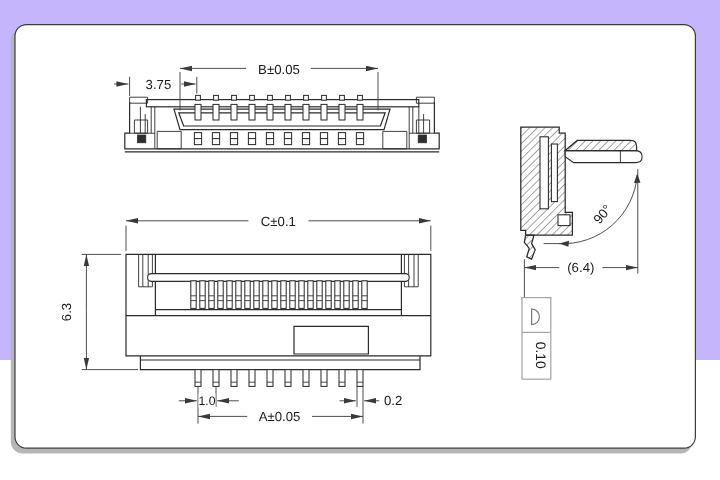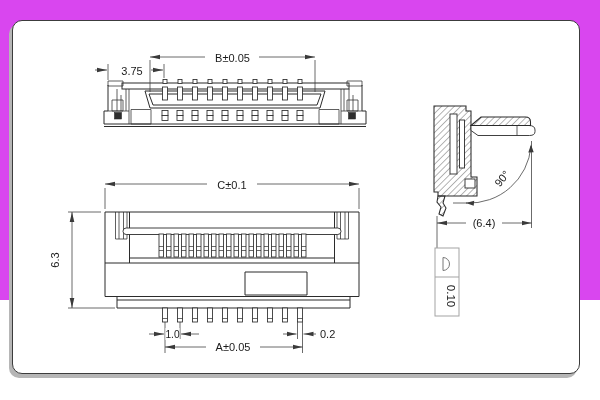--- a/index.html
+++ b/index.html
@@ -1,17 +1,17 @@
 <!DOCTYPE html>
 <html><head>
 <meta charset="utf-8">
 <style>
   html,body{margin:0;padding:0;background:#fff;width:600px;height:400px;overflow:hidden;
             font-family:"Liberation Sans",sans-serif;}
-  #stage{position:relative;width:600px;height:300px;background:#d946ef;}
+  #stage{position:relative;width:600px;height:300px;background:#c4b5fd;}
   .frame{position:absolute;left:12px;top:20px;width:566px;height:352px;background:#fff;
          border:1.5px solid #3c3c3c;border-radius:10px;box-shadow:-3px 4px 0 #b6b6b6;}
   svg{position:absolute;left:0;top:0;z-index:2;}
   .ln{stroke:#2b2b2b;fill:none;stroke-width:1;}
   .thin{stroke:#2b2b2b;fill:none;stroke-width:.75;}
   .wfill{fill:#fff;stroke:#2b2b2b;stroke-width:.9;}
   .dk{fill:#2e2e2e;stroke:#2b2b2b;stroke-width:.6;}
   .hatch{fill:url(#hatchp);stroke:#2b2b2b;stroke-width:1.05;}
   .dim{stroke:#3a3a3a;fill:none;stroke-width:.75;}
   .arrfill{fill:#3a3a3a;stroke:none;}

